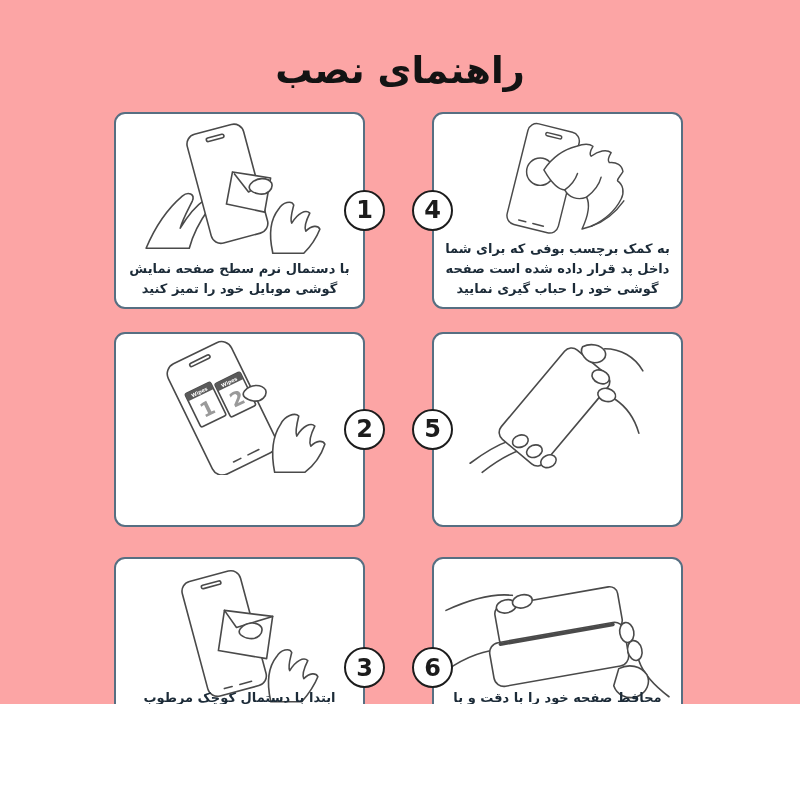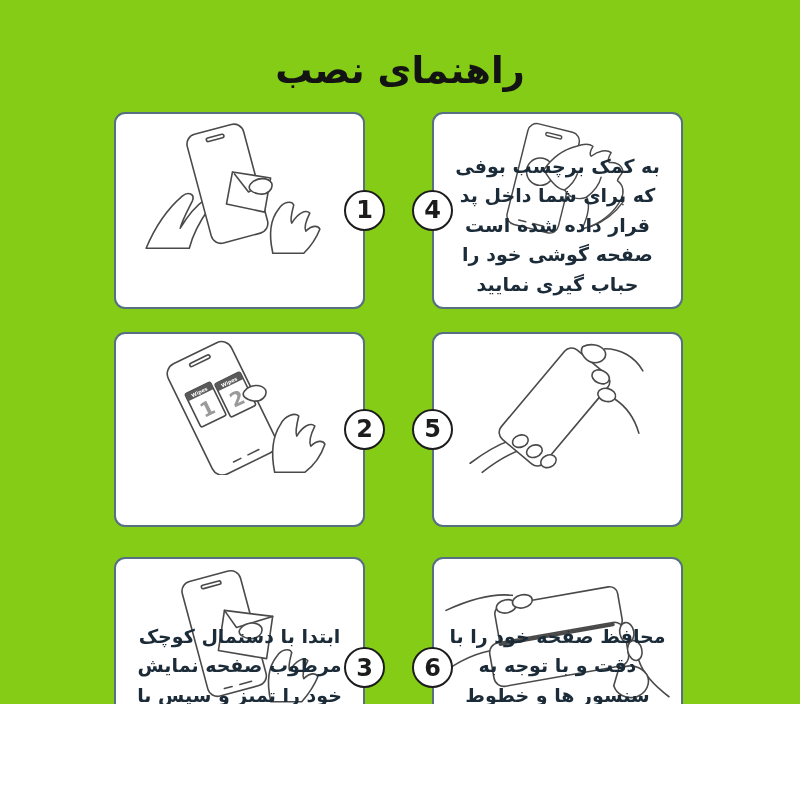--- a/index.html
+++ b/index.html
@@ -1,36 +1,36 @@
 <!DOCTYPE html>
 <html lang="fa"><head>
 <meta charset="utf-8">
 <style>
   html,body{margin:0;padding:0;background:#fff;}
-  .canvas{position:relative;width:800px;height:704px;background:#84cc16;overflow:hidden;
+  .canvas{position:relative;width:800px;height:704px;background:#fca5a5;overflow:hidden;
           font-family:"DejaVu Sans",sans-serif;}
   .title{position:absolute;top:24px;left:0;width:100%;text-align:center;direction:rtl;
          font-size:37px;font-weight:700;color:#131313;letter-spacing:0;}
   .step-box{position:absolute;border:2px solid #566f82;border-radius:11px;background:#fff;}
   .col-left{left:114px;width:247px;}
   .col-right{left:432px;width:247px;}
   .row-1{top:112px;height:193px;}
   .row-2{top:332px;height:191px;}
   .row-3{top:557px;height:218px;}
   .badge{position:absolute;top:50%;width:37px;height:37px;margin-top:-21px;border:2.5px solid #1c1c1c;
          border-radius:50%;background:#fff;display:flex;align-items:center;justify-content:center;
          font-size:24px;font-weight:600;color:#1c1c1c;z-index:3;}
   .badge-right{right:-22px;}
   .badge-left{left:-22px;}
   .illus{position:absolute;left:8px;right:8px;top:5px;}
   .lines-2 .illus{bottom:50px;}
   .lines-3 .illus{bottom:68px;}
   .illus svg{width:100%;height:100%;}
   .caption{position:absolute;left:8px;right:8px;bottom:8px;margin:0;direction:rtl;text-align:center;
-           font-size:19px;line-height:1.55;font-weight:600;color:#1c2b38;}
+           font-size:13px;line-height:1.55;font-weight:600;color:#1c2b38;}
   
   .ln{stroke:#4a4a4a;stroke-width:1.6;fill:none;stroke-linecap:round;stroke-linejoin:round;}
   .hand{fill:#ffffff;}
   .fillD{fill:#5a5a5a;stroke:none;}
   .tinyW{fill:#ffffff;stroke:none;font-family:"DejaVu Sans",sans-serif;font-size:5px;font-weight:bold;text-anchor:middle;}
   .numO{fill:#9a9a9a;stroke:none;font-family:"DejaVu Sans",sans-serif;font-size:20px;font-weight:bold;text-anchor:middle;}
   .thick{stroke-width:3.4;}
 </style>
 </head>
 <body>
@@ -48,20 +48,21 @@
             <rect class="hand" x="74" y="6" width="58" height="112" rx="10"></rect>
             <rect x="94" y="13" width="18" height="3.5" rx="1.75"></rect>
           </g>
           <path class="hand" d="M108,50 L146,56 L140,90 L102,82 Z"></path>
           <path d="M110,52 L124,70 L144,58"></path>
           <path class="hand" d="M126,62 C132,55 143,55 147,61 C149,67 143,73 135,72 C128,71 122,67 126,62 Z"></path>
           <path class="hand" d="M148,130 C144,112 146,97 154,87 C158,80 167,78 169,83 C167,91 165,97 167,101 C173,91 181,87 185,91 C181,99 179,105 181,109 C187,103 193,103 195,107 C191,117 185,125 179,131 L148,131 Z"></path>
         </g>
       </svg>
     </div>
+    <p class="caption">با دستمال نرم سطح صفحه نمایش گوشی موبایل خود را تمیز کنید</p>
     <div class="badge badge-right">
       <span>1</span>
     </div>
   </section>
 
   <section class="step-box col-left row-2 lines-2">
     <div class="illus">
       <svg viewBox="0 0 230 132">
         <g class="ln">
           <g transform="rotate(-26 98 66)">

